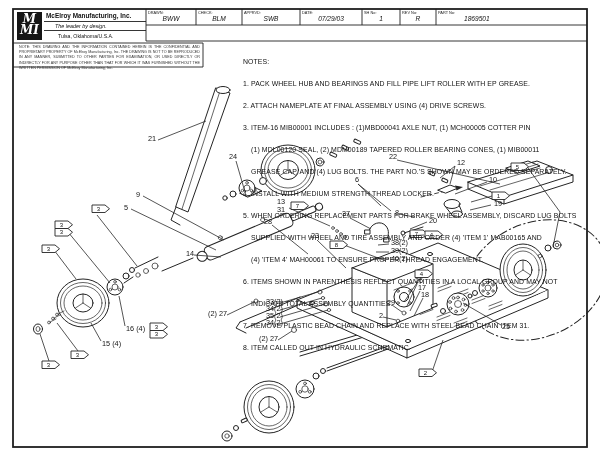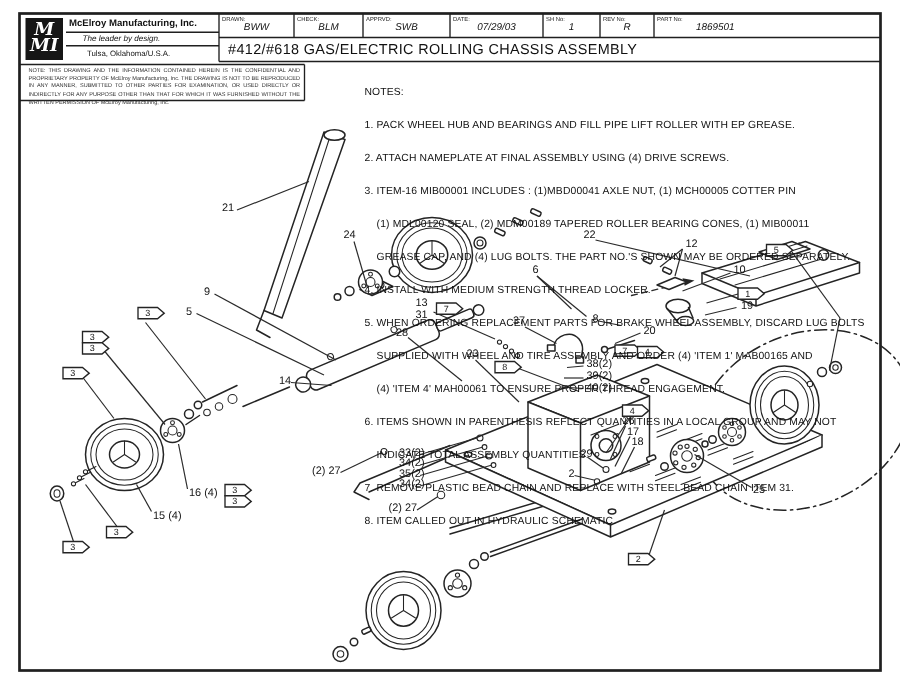--- a/index.html
+++ b/index.html
@@ -405,21 +405,20 @@
   </div>
   <div class="fcell" style="left:400px;width:36px;">
     <span class="flab">REV No:</span>
     <span class="fval">R</span>
   </div>
   <div class="fcell" style="left:436px;width:151px;">
     <span class="flab">PART No:</span>
     <span class="fval" style="text-align:left;left:28px;">1869501</span>
   </div>
 
-  <div class="abs dtitle">#412/#618 GAS/ELECTRIC ROLLING CHASSIS ASSEMBLY</div>
 
   <div class="abs notes">
     <div>NOTES:</div>
     <div>1. PACK WHEEL HUB AND BEARINGS AND FILL PIPE LIFT ROLLER WITH EP GREASE.</div>
     <div>2. ATTACH NAMEPLATE AT FINAL ASSEMBLY USING (4) DRIVE SCREWS.</div>
     <div>3. ITEM-16 MIB00001 INCLUDES : (1)MBD00041 AXLE NUT, (1) MCH00005 COTTER PIN</div>
     <div>    (1) MDL00120 SEAL, (2) MDM00189 TAPERED ROLLER BEARING CONES, (1) MIB00011</div>
     <div>    GREASE CAP, AND (4) LUG BOLTS. THE PART NO.'S SHOWN MAY BE ORDERED SEPARATELY.</div>
     <div>4. INSTALL WITH MEDIUM STRENGTH THREAD LOCKER.</div>
     <div>5. WHEN ORDERING REPLACEMENT PARTS FOR BRAKE WHEEL ASSEMBLY, DISCARD LUG BOLTS</div>

